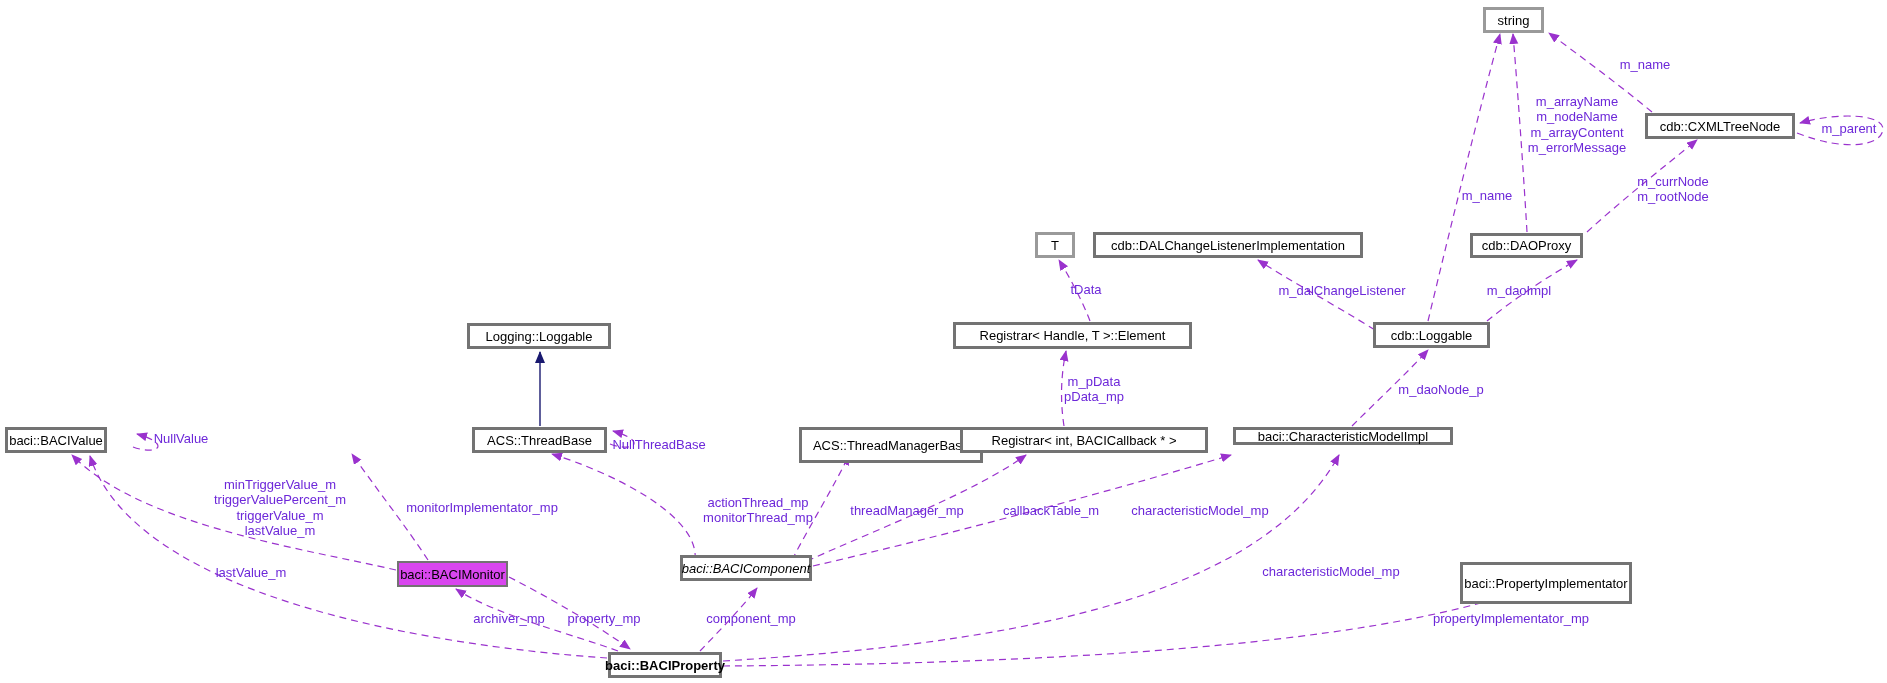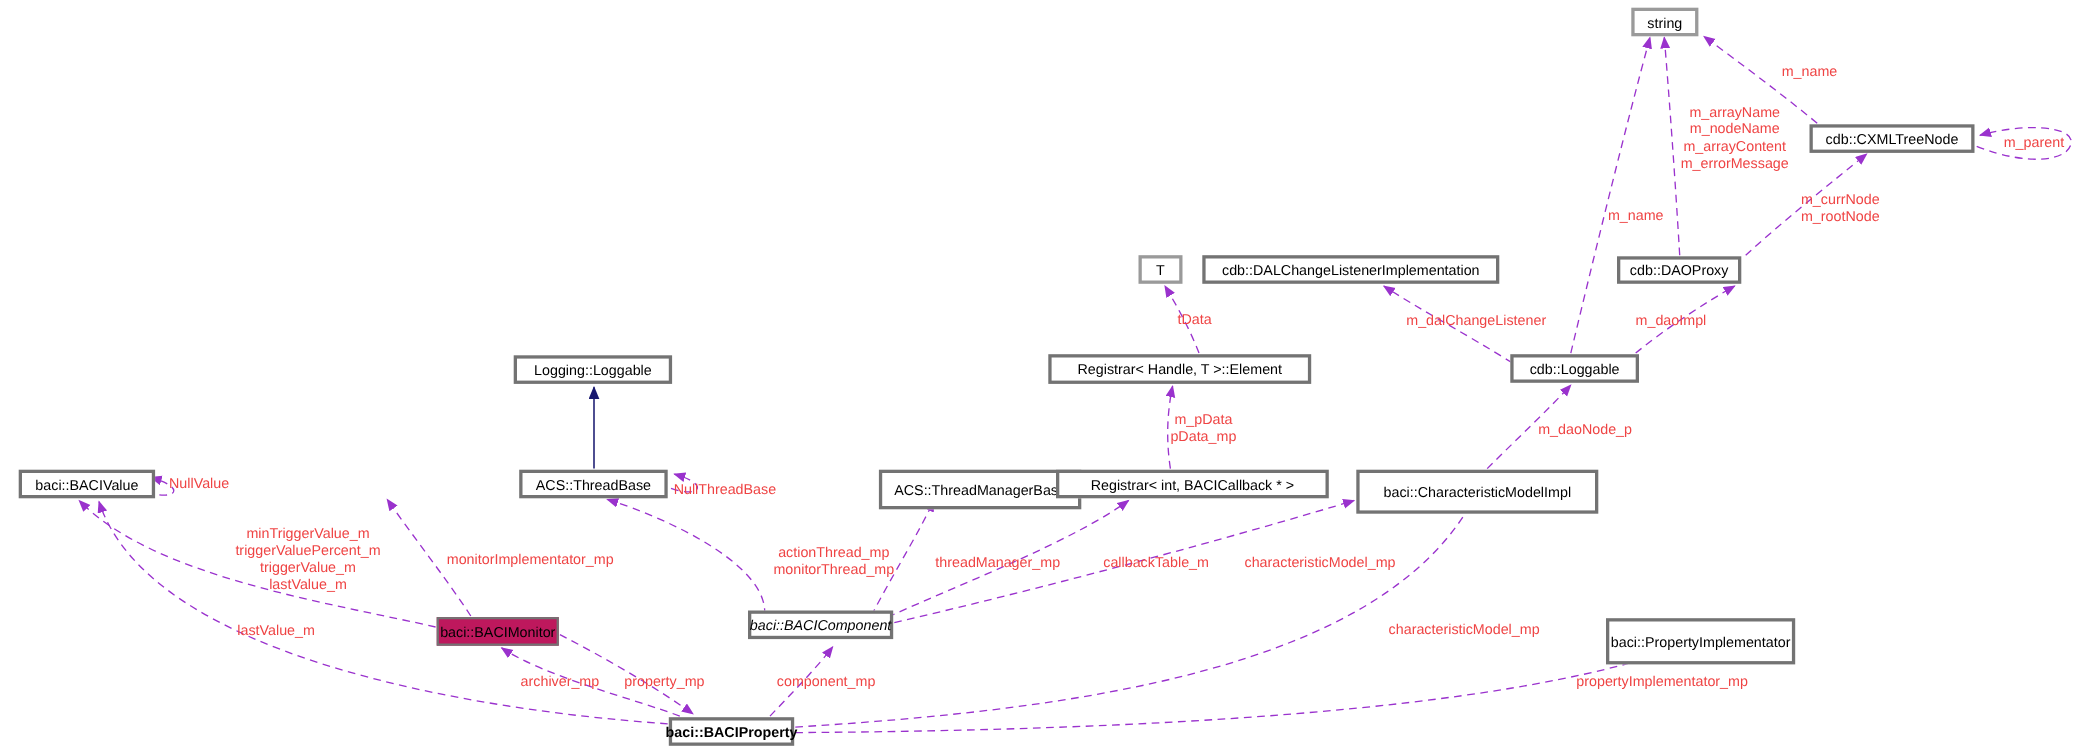--- a/index.html
+++ b/index.html
@@ -14,25 +14,25 @@
   .node{
     position:absolute;
     box-sizing:border-box;
     border:3px solid #737373;
     background:#ffffff;
     display:flex;align-items:center;justify-content:center;
     font-size:13px;color:#000000;white-space:nowrap;
     padding:0 4px;
   }
   .node.ext{border-color:#9a9a9a;}
-  .node.hl{background:#be185d;border-width:2px;}
+  .node.hl{background:#d946ef;border-width:2px;}
   .elabel{
     position:absolute;
     transform:translate(-50%,-50%);
-    font-size:13px;color:#ef4444;
+    font-size:13px;color:#6d28d9;
     white-space:pre-line;text-align:center;line-height:1.18;
   }
 </style>
 </head>
 <body>
 
 <div class="canvas">
 
   <svg class="edges" viewBox="0 0 1887 683">
     <defs>
@@ -98,25 +98,25 @@
   </svg>
 
   <div class="node ext" style="left:1483px;top:7px;width:61px;height:26px;">string</div>
   <div class="node" style="left:1645px;top:113px;width:150px;height:26px;">cdb::CXMLTreeNode</div>
   <div class="node ext" style="left:1035px;top:232px;width:40px;height:26px;">T</div>
   <div class="node" style="left:1093px;top:232px;width:270px;height:26px;">cdb::DALChangeListenerImplementation</div>
   <div class="node" style="left:1470px;top:233px;width:113px;height:25px;">cdb::DAOProxy</div>
   <div class="node" style="left:467px;top:323px;width:144px;height:26px;">Logging::Loggable</div>
   <div class="node" style="left:953px;top:322px;width:239px;height:27px;">Registrar&lt; Handle, T &gt;::Element</div>
   <div class="node" style="left:1373px;top:322px;width:117px;height:26px;">cdb::Loggable</div>
-  <div class="node" style="left:5px;top:427px;width:124px;height:26px;margin-left:12px;">baci::BACIValue</div>
+  <div class="node" style="left:5px;top:427px;width:102px;height:26px;">baci::BACIValue</div>
   <div class="node" style="left:472px;top:427px;width:135px;height:26px;">ACS::ThreadBase</div>
   <div class="node" style="left:756px;top:427px;width:184px;height:36px;margin-left:43px;">ACS::ThreadManagerBase</div>
   <div class="node" style="left:960px;top:427px;width:248px;height:26px;">Registrar&lt; int, BACICallback * &gt;</div>
-  <div class="node" style="left:1233px;top:427px;width:220px;height:40px;">baci::CharacteristicModelImpl</div>
+  <div class="node" style="left:1233px;top:427px;width:220px;height:18px;">baci::CharacteristicModelImpl</div>
   <div class="node hl" style="left:397px;top:561px;width:111px;height:26px;">baci::BACIMonitor</div>
   <div class="node" style="left:680px;top:555px;width:132px;height:26px;font-style:italic;">baci::BACIComponent</div>
   <div class="node" style="left:1460px;top:562px;width:172px;height:42px;">baci::PropertyImplementator</div>
   <div class="node" style="left:608px;top:652px;width:114px;height:26px;font-weight:bold;">baci::BACIProperty</div>
 
   <div class="elabel" style="left:1645px;top:65px;">m_name</div>
   <div class="elabel" style="left:1577px;top:125px;">m_arrayName
 m_nodeName
 m_arrayContent
 m_errorMessage</div>

